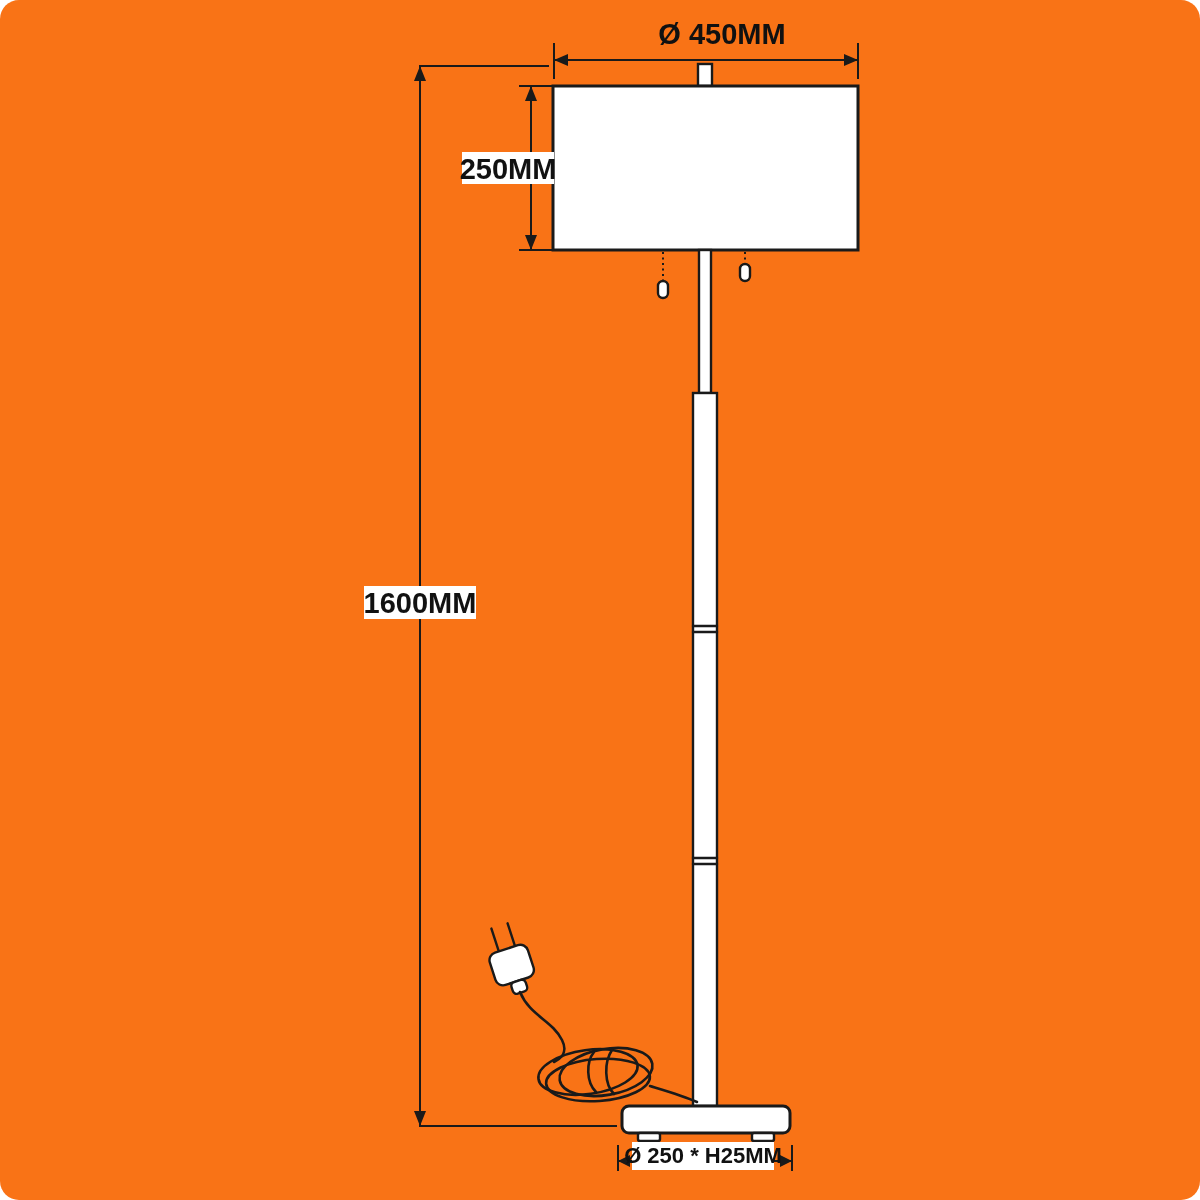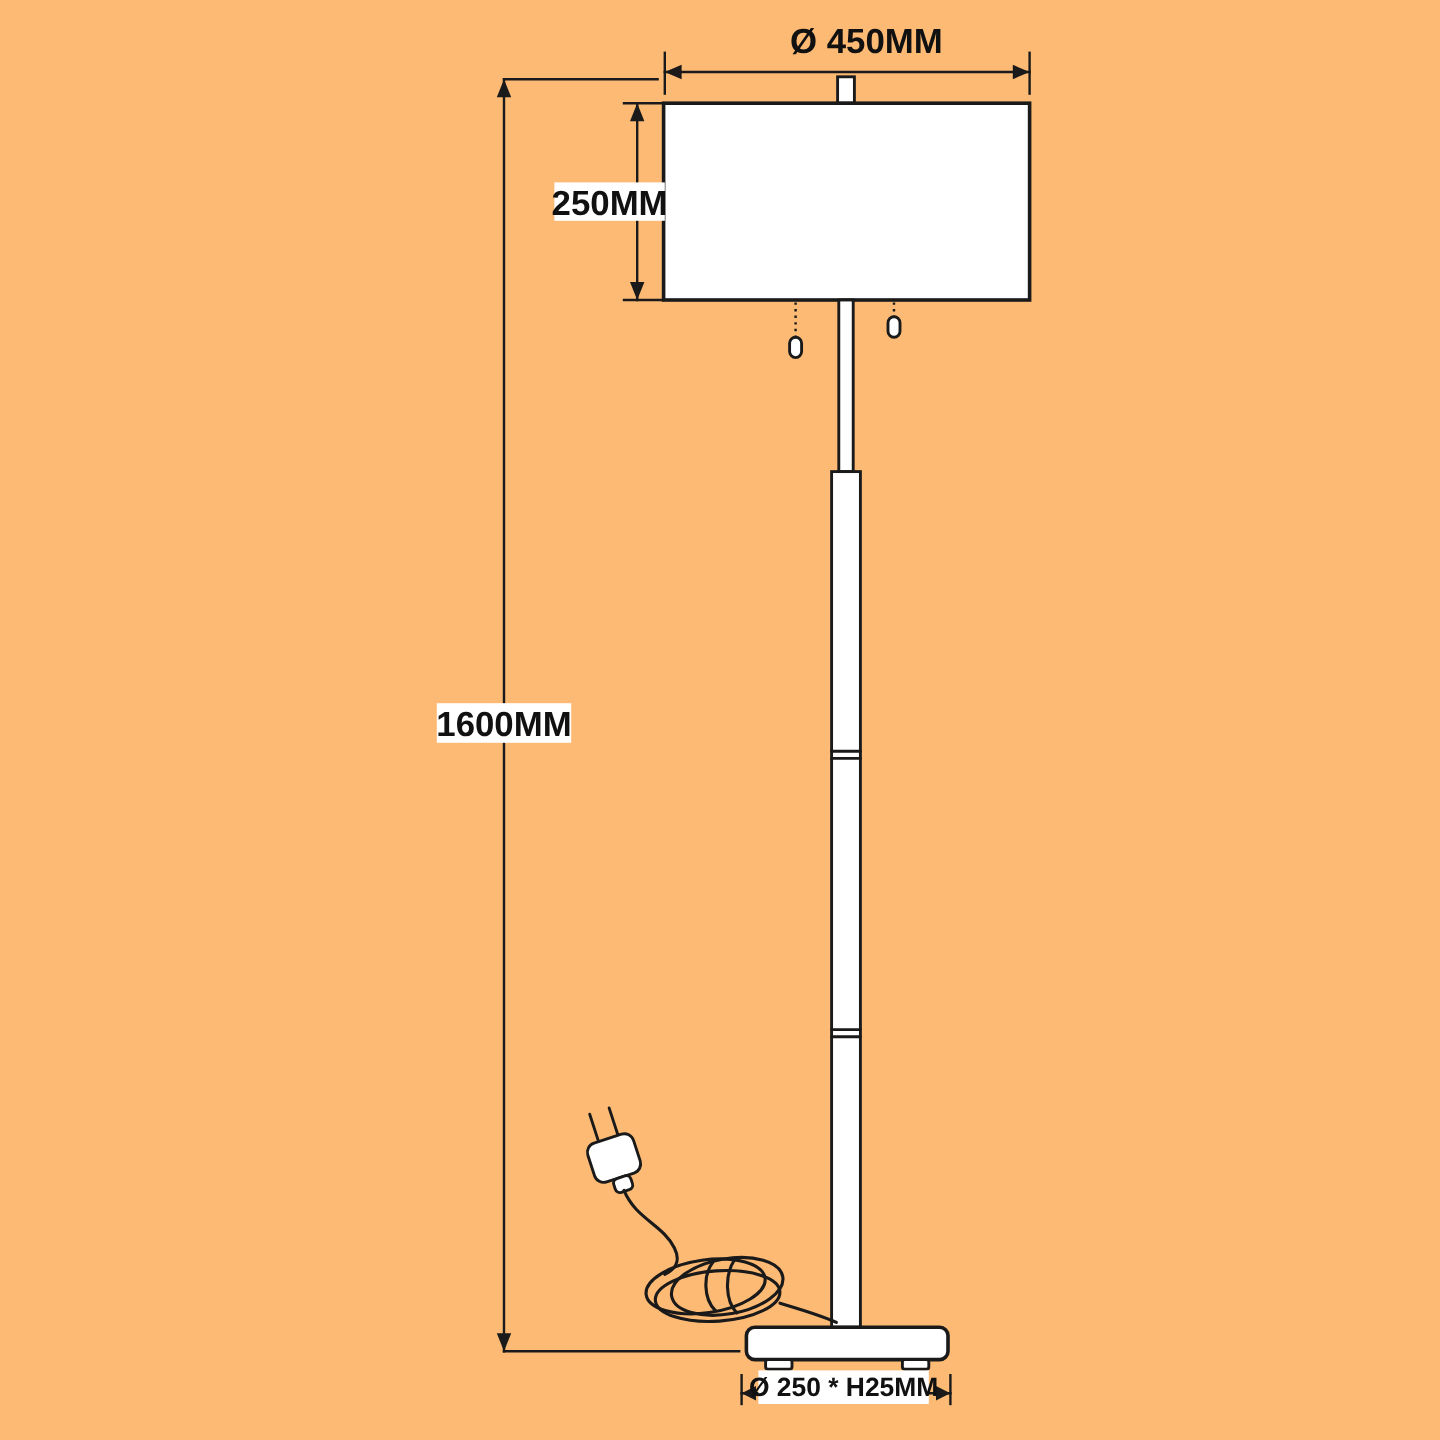--- a/index.html
+++ b/index.html
@@ -4,22 +4,23 @@
 <style>
   html, body {
     margin: 0;
     padding: 0;
     background: #ffffff;
   }
   .canvas {
     width: 1200px;
     height: 1200px;
     position: relative;
-    background: #fdba74;
+    background: #f97316;
     overflow: hidden;
+    border-radius: 19px;
   }
   svg { display: block; }
 
   .shape {
     stroke: #1a1a1a;
     stroke-width: 2.4;
     fill: #ffffff;
   }
   .thick { stroke-width: 3; }
   .ln {

